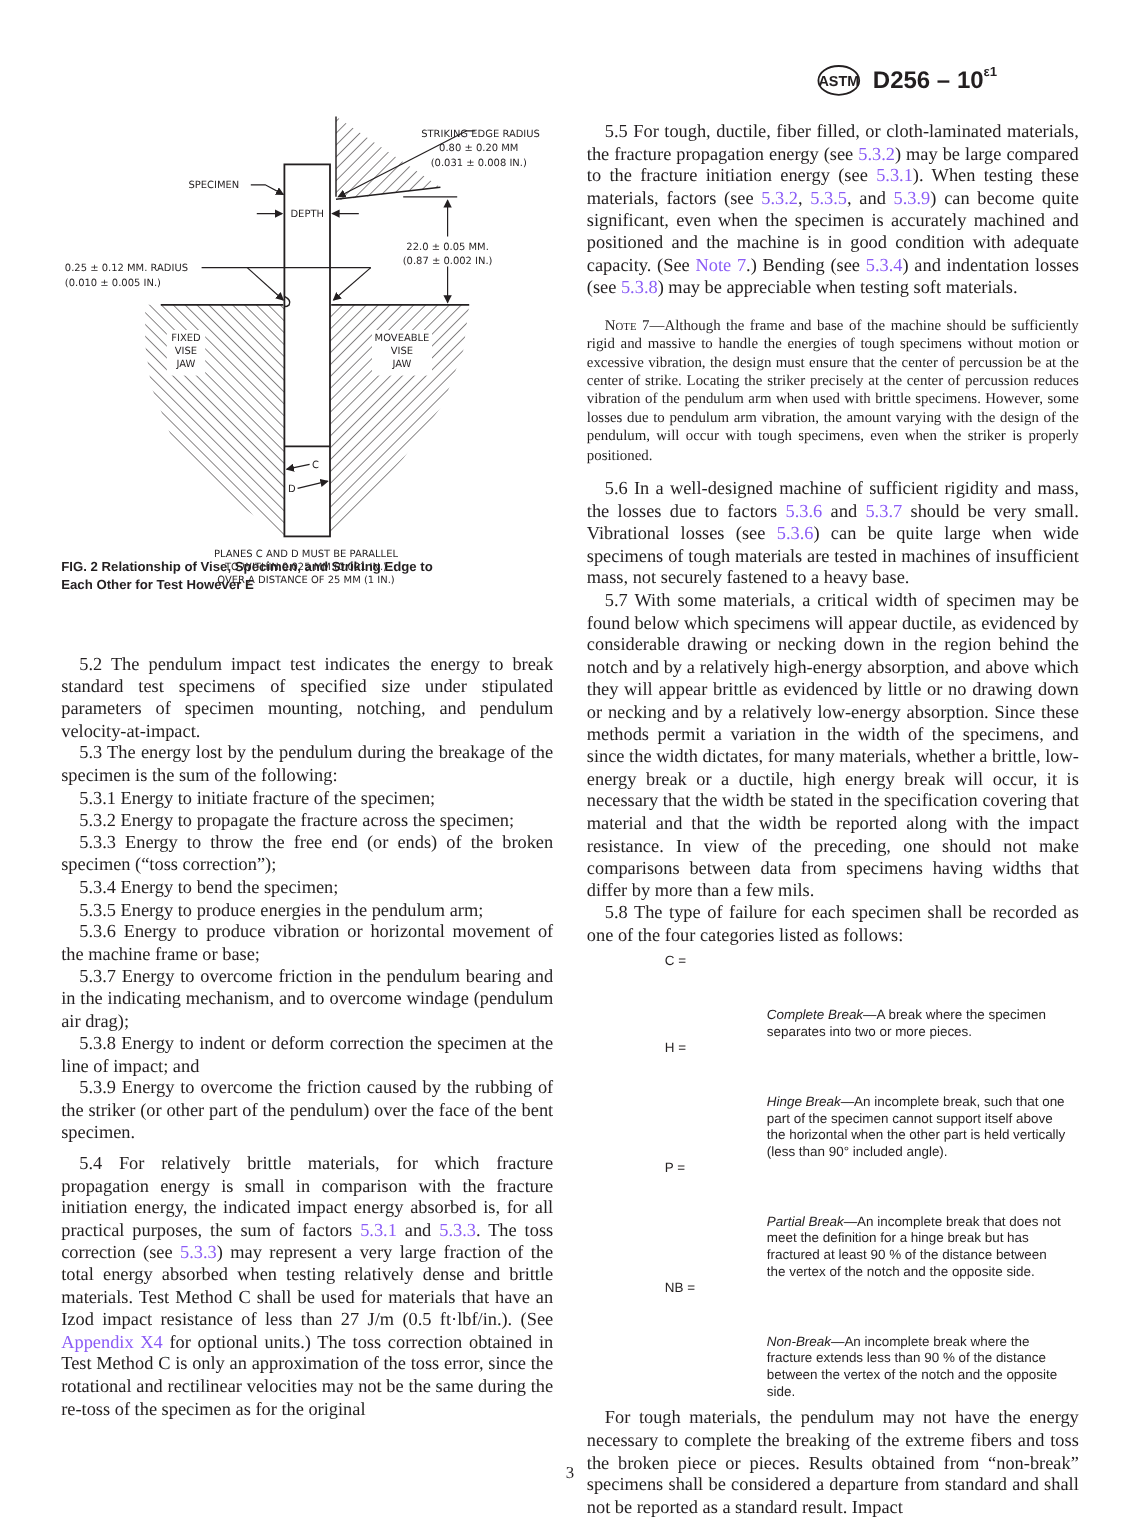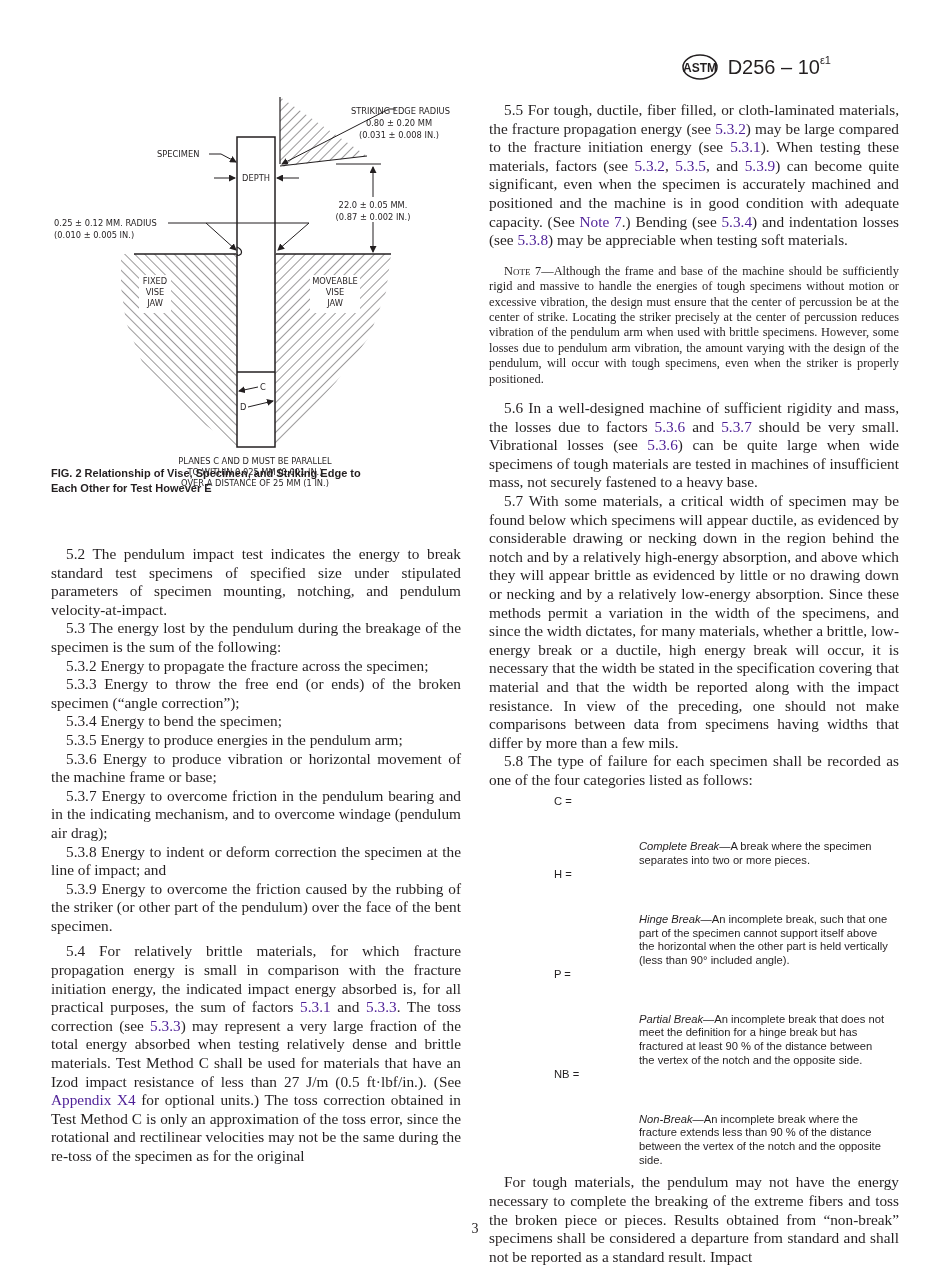--- a/index.html
+++ b/index.html
@@ -1,32 +1,32 @@
 <!DOCTYPE html>
 <html><head>
 <meta charset="utf-8">
 <style>
   html, body { margin: 0; padding: 0; background: #ffffff; }
   body { width: 950px; height: 1272px; position: relative; overflow: hidden; color: #231f20; }
 
   .header { position: absolute; top: 52px; left: 0; width: 831px; height: 34px; text-align: right; }
   .header .logo { display: inline-block; vertical-align: middle; width: 40px; height: 30px; }
-  .header .std { display: inline-block; vertical-align: middle; font-family: "Liberation Sans", sans-serif; font-weight: normal; font-size: 20px; margin-left: 4px; }
+  .header .std { display: inline-block; vertical-align: middle; font-family: "Liberation Sans", sans-serif; font-weight: bold; font-size: 20px; margin-left: 4px; }
   .header .std sup { font-size: 11px; position: relative; top: -2px; }
 
   .col { position: absolute; top: 92px; width: 410px; }
   .col.left { left: 51px; }
   .col.right { left: 489px; }
 
   .para { font-family: "Liberation Serif", serif; font-size: 15.3px; line-height: 18.6px; text-align: justify; margin: 0; text-indent: 15px; }
   .para + .para { margin-top: 0; }
   .gap { margin-top: 7px; }
   .sub { font-family: "Liberation Serif", serif; font-size: 15.3px; line-height: 18.6px; text-align: justify; margin: 0; text-indent: 15px; }
 
-  a.ref { color: #4c1d95; text-decoration: none; }
+  a.ref { color: #8b5cf6; text-decoration: none; }
 
   .figure { position: absolute; left: 51px; top: 92px; width: 410px; height: 410px; }
   .fig-caption { position: absolute; left: 51px; top: 466px; width: 410px; font-family: "Liberation Sans", sans-serif; font-weight: bold; font-size: 11px; line-height: 15px; }
 
   .note { font-family: "Liberation Serif", serif; font-size: 12.4px; line-height: 15.4px; text-align: justify; margin: 0; text-indent: 15px; }
   .note .smallcaps { font-variant: small-caps; }
 
   .fail-table { font-family: "Liberation Sans", sans-serif; font-size: 11.2px; line-height: 13.7px; margin: 6px 0 6px 0; }
   .fail-row { display: flex; }
   .fail-code { width: 150px; padding-left: 65px; box-sizing: border-box; }
@@ -125,22 +125,23 @@
 </svg>
 
 <div class="fig-caption">
   <div>FIG. 2  Relationship of Vise, Specimen, and Striking Edge to</div>
   <div>Each Other for Test However E</div>
 </div>
 
 <div class="col left" style="top: 545px;">
   <p class="para">5.2  The pendulum impact test indicates the energy to break standard test specimens of specified size under stipulated parameters of specimen mounting, notching, and pendulum velocity-at-impact.</p>
   <p class="para gap">5.3  The energy lost by the pendulum during the breakage of the specimen is the sum of the following:</p>
+  <p class="sub">5.3.1  Energy to initiate fracture of the specimen;</p>
   <p class="sub">5.3.2  Energy to propagate the fracture across the specimen;</p>
-  <p class="sub">5.3.3  Energy to throw the free end (or ends) of the broken specimen (“angle correction”);</p>
+  <p class="sub">5.3.3  Energy to throw the free end (or ends) of the broken specimen (“toss correction”);</p>
   <p class="sub">5.3.4  Energy to bend the specimen;</p>
   <p class="sub">5.3.5  Energy to produce energies in the pendulum arm;</p>
   <p class="sub">5.3.6  Energy to produce vibration or horizontal movement of the machine frame or base;</p>
   <p class="sub">5.3.7  Energy to overcome friction in the pendulum bearing and in the indicating mechanism, and to overcome windage (pendulum air drag);</p>
   <p class="sub">5.3.8  Energy to indent or deform correction the specimen at the line of impact; and</p>
   <p class="sub">5.3.9  Energy to overcome the friction caused by the rubbing of the striker (or other part of the pendulum) over the face of the bent specimen.</p>
   <p class="para gap"><span>5.4  For relatively brittle materials, for which fracture propagation energy is small in comparison with the fracture initiation energy, the indicated impact energy absorbed is, for all practical purposes, the sum of factors </span><a class="ref">5.3.1</a><span> and </span><a class="ref">5.3.3</a><span>. The toss correction (see </span><a class="ref">5.3.3</a><span>) may represent a very large fraction of the total energy absorbed when testing relatively dense and brittle materials. Test Method C shall be used for materials that have an Izod impact resistance of less than 27 J/m (0.5 ft·lbf/in.). (See </span><a class="ref">Appendix X4</a><span> for optional units.) The toss correction obtained in Test Method C is only an approximation of the toss error, since the rotational and rectilinear velocities may not be the same during the re-toss of the specimen as for the original</span></p>
 </div>
 
 <div class="col right" style="top: 94px;">

